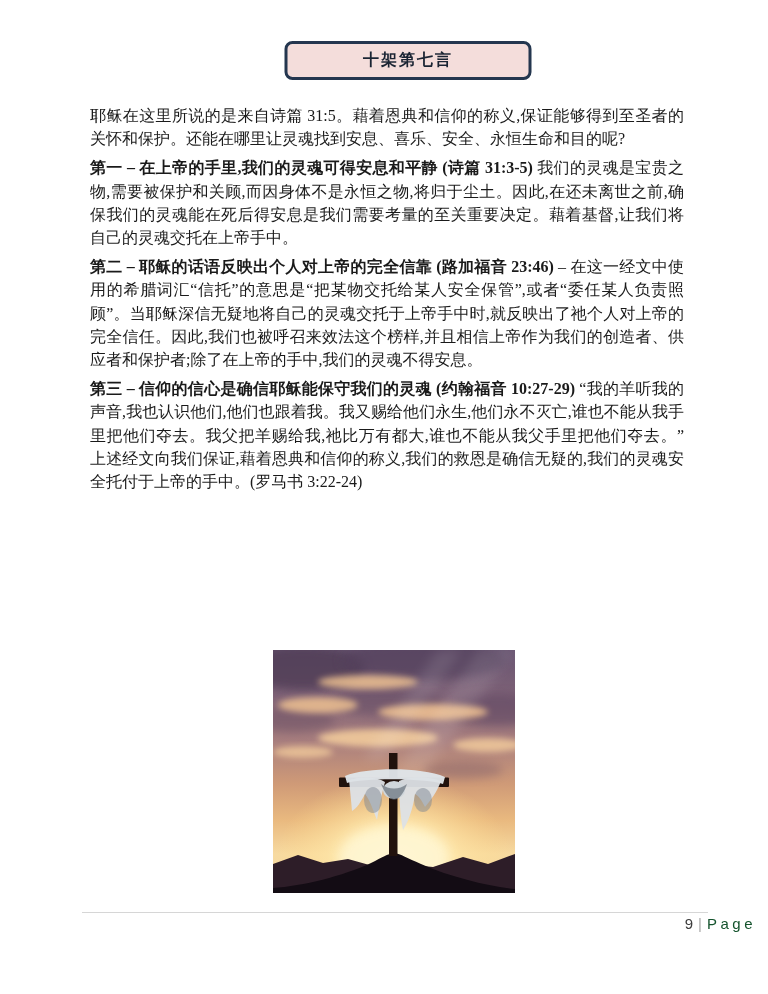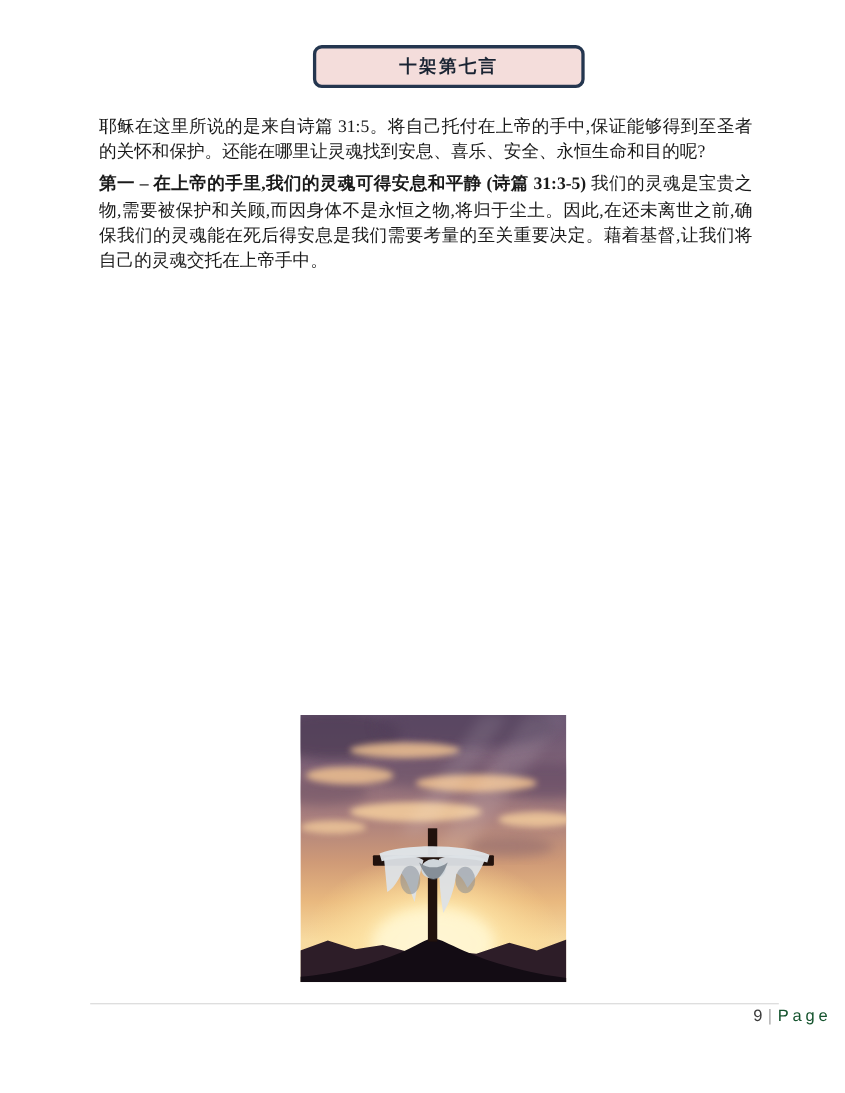--- a/index.html
+++ b/index.html
@@ -65,24 +65,30 @@
 <body>
 
 <div class="page">
 
   <div class="title-box">
     <span>十架第七言</span>
   </div>
 
   <div class="content">
     <p>
-      <span>耶稣在这里所说的是来自诗篇 31:5。将自己托付在上帝的手中,保证能够得到至圣者的关怀和保护。还能在哪里让灵魂找到安息、喜乐、安全、永恒生命和目的呢?</span>
+      <span>耶稣在这里所说的是来自诗篇 31:5。藉着恩典和信仰的称义,保证能够得到至圣者的关怀和保护。还能在哪里让灵魂找到安息、喜乐、安全、永恒生命和目的呢?</span>
     </p>
     <p>
       <b>第一 – 在上帝的手里,我们的灵魂可得安息和平静 (诗篇 31:3-5) </b><span>我们的灵魂是宝贵之物,需要被保护和关顾,而因身体不是永恒之物,将归于尘土。因此,在还未离世之前,确保我们的灵魂能在死后得安息是我们需要考量的至关重要决定。藉着基督,让我们将自己的灵魂交托在上帝手中。</span>
+    </p>
+    <p>
+      <b>第二 – 耶稣的话语反映出个人对上帝的完全信靠 (路加福音 23:46) </b><span>– 在这一经文中使用的希腊词汇“信托”的意思是“把某物交托给某人安全保管”,或者“委任某人负责照顾”。当耶稣深信无疑地将自己的灵魂交托于上帝手中时,就反映出了祂个人对上帝的完全信任。因此,我们也被呼召来效法这个榜样,并且相信上帝作为我们的创造者、供应者和保护者;除了在上帝的手中,我们的灵魂不得安息。</span>
+    </p>
+    <p>
+      <b>第三 – 信仰的信心是确信耶稣能保守我们的灵魂 (约翰福音 10:27-29) </b><span>“我的羊听我的声音,我也认识他们,他们也跟着我。我又赐给他们永生,他们永不灭亡,谁也不能从我手里把他们夺去。我父把羊赐给我,祂比万有都大,谁也不能从我父手里把他们夺去。” 上述经文向我们保证,藉着恩典和信仰的称义,我们的救恩是确信无疑的,我们的灵魂安全托付于上帝的手中。(罗马书 3:22-24)</span>
     </p>
   </div>
 
   <div class="photo">
     <svg viewBox="0 0 242 243" width="242" height="243" xmlns="http://www.w3.org/2000/svg">
       <defs>
         <linearGradient id="sky" x1="0" y1="0" x2="0" y2="1">
           <stop offset="0" stop-color="#695672"></stop>
           <stop offset="0.18" stop-color="#7d6176"></stop>
           <stop offset="0.38" stop-color="#a97f7e"></stop>

